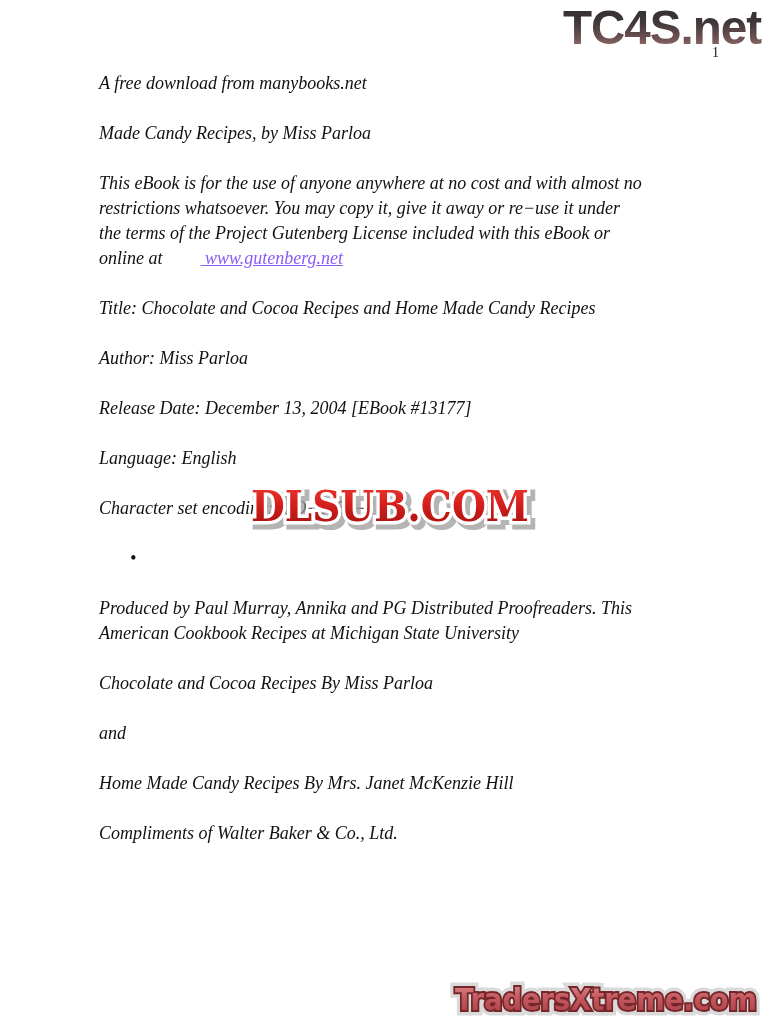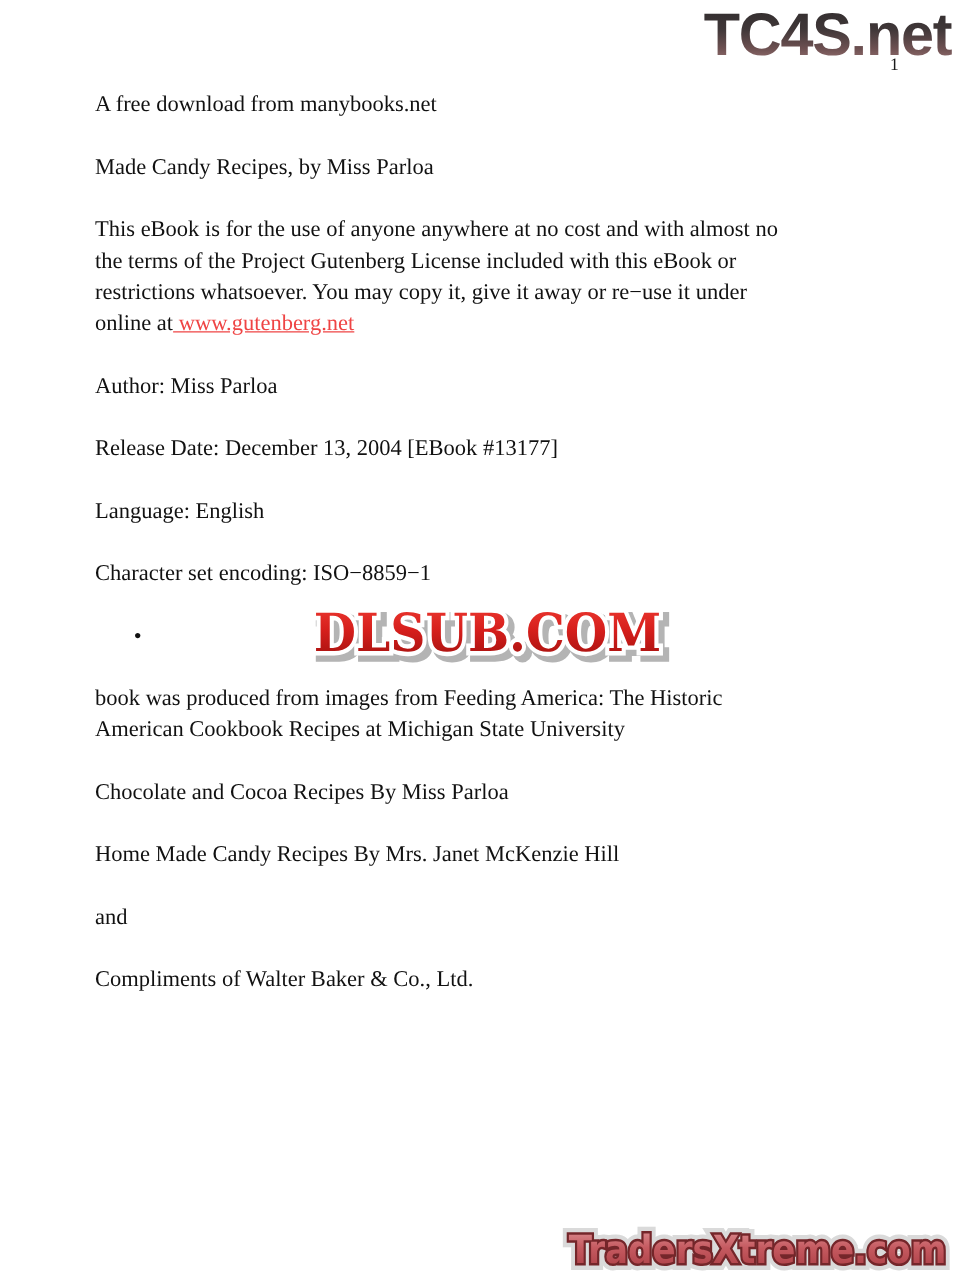--- a/index.html
+++ b/index.html
@@ -16,27 +16,27 @@
   }
   
   .tc4s-svg { position: absolute; left: 558px; top: 1px; }
   .pagenum {
     position: absolute; left: 712px; top: 45px;
     font-family: "Liberation Serif", serif;
     font-size: 14px; color: #1a1a1a;
   }
   
   .content {
-    position: absolute; left: 76px; top: 71px; width: 660px;
+    position: absolute; left: 99px; top: 71px; width: 660px;
     color: #111111;
-    font-size: 18px; line-height: 25px;
+    font-size: 18px; line-height: 25px; font-style: italic;
   }
   .para { margin: 0 0 25px 0; }
   .ln { white-space: pre; }
-  .link { text-decoration: underline; color: #ef4444; cursor: pointer; }
+  .link { text-decoration: underline; color: #8b5cf6; cursor: pointer; margin-left: 38px; }
   .bullet-row { display: flex; align-items: flex-start; }
   .bullet-glyph { margin-left: 31px; width: 16px; flex: 0 0 16px; }
   
   .dlsub-svg { position: absolute; left: 238px; top: 480px; }
   
   .tx-svg { position: absolute; left: 446px; top: 976px; }
 </style>
 </head>
 <body>
 
@@ -61,25 +61,28 @@
     <div class="para">
       <div class="ln">A free download from manybooks.net</div>
     </div>
 
     <div class="para">
       <div class="ln">Made Candy Recipes, by Miss Parloa</div>
     </div>
 
     <div class="para">
       <div class="ln">This eBook is for the use of anyone anywhere at no cost and with almost no</div>
+      <div class="ln">restrictions whatsoever. You may copy it, give it away or re−use it under</div>
       <div class="ln">the terms of the Project Gutenberg License included with this eBook or</div>
-      <div class="ln">restrictions whatsoever. You may copy it, give it away or re−use it under</div>
       <div class="ln"><span>online at</span><span class="link"> www.gutenberg.net</span></div>
     </div>
 
+    <div class="para">
+      <div class="ln">Title: Chocolate and Cocoa Recipes and Home Made Candy Recipes</div>
+    </div>
 
     <div class="para">
       <div class="ln">Author: Miss Parloa</div>
     </div>
 
     <div class="para">
       <div class="ln">Release Date: December 13, 2004 [EBook #13177]</div>
     </div>
 
     <div class="para">
@@ -88,34 +91,34 @@
 
     <div class="para">
       <div class="ln">Character set encoding: ISO−8859−1</div>
     </div>
 
     <div class="para bullet-row">
       <span class="bullet-glyph">•</span>
     </div>
 
     <div class="para">
-      <div class="ln">book was produced from images from Feeding America: The Historic</div>
+      <div class="ln">Produced by Paul Murray, Annika and PG Distributed Proofreaders. This</div>
       <div class="ln">American Cookbook Recipes at Michigan State University</div>
     </div>
 
     <div class="para">
       <div class="ln">Chocolate and Cocoa Recipes By Miss Parloa</div>
     </div>
 
     <div class="para">
-      <div class="ln">Home Made Candy Recipes By Mrs. Janet McKenzie Hill</div>
+      <div class="ln">and</div>
     </div>
 
     <div class="para">
-      <div class="ln">and</div>
+      <div class="ln">Home Made Candy Recipes By Mrs. Janet McKenzie Hill</div>
     </div>
 
     <div class="para">
       <div class="ln">Compliments of Walter Baker &amp; Co., Ltd.</div>
     </div>
 
   </div>
 
   <svg class="dlsub-svg" width="304" height="58" viewBox="0 0 304 58">
     <defs>

